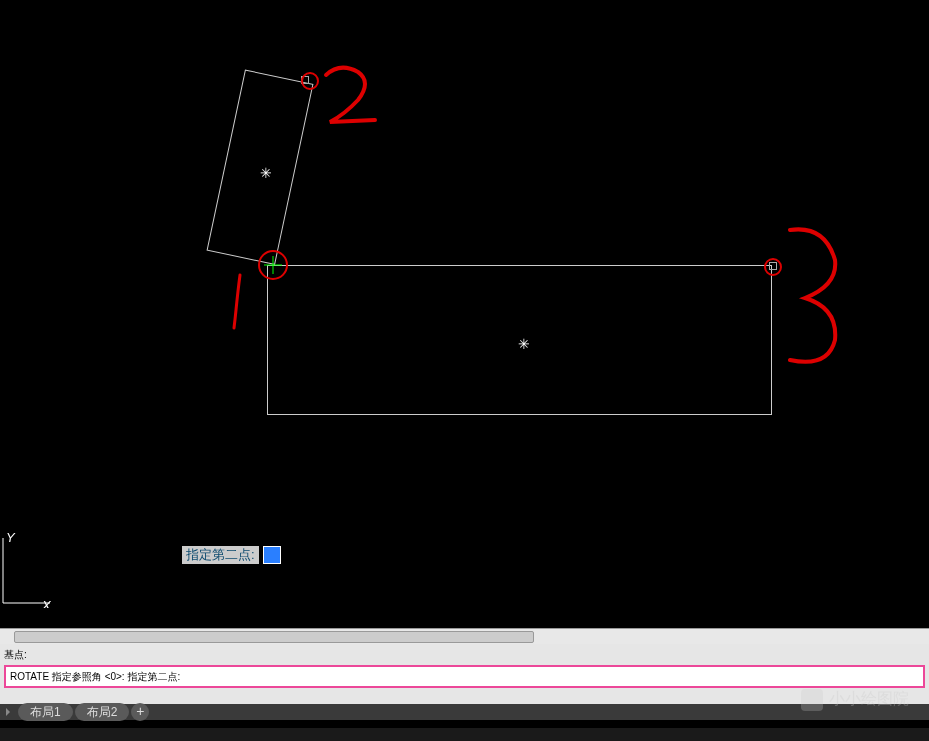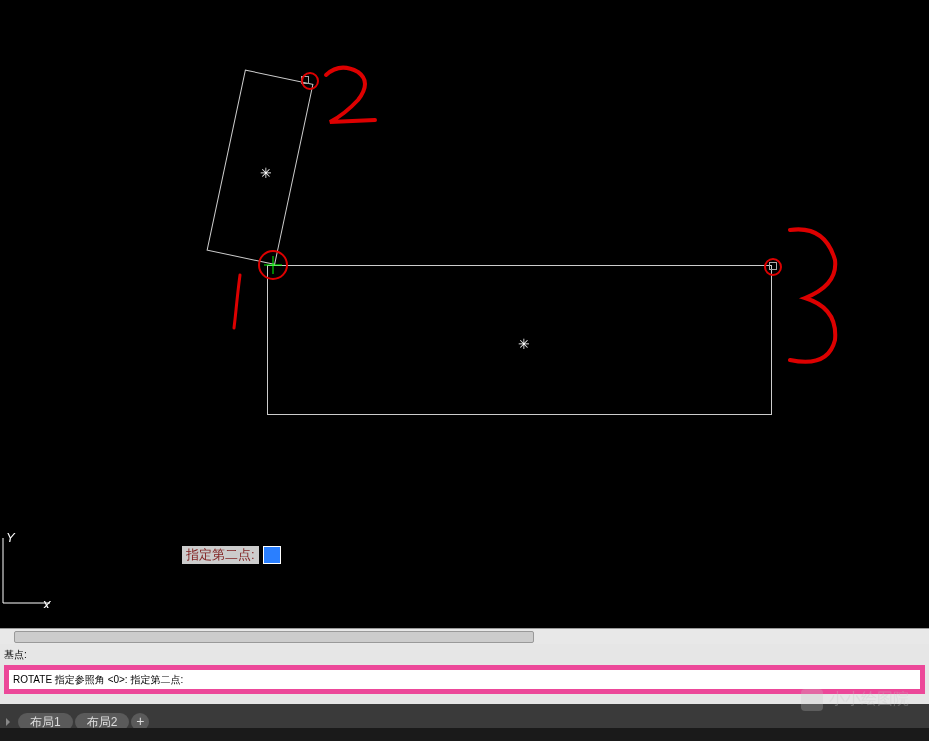--- a/index.html
+++ b/index.html
@@ -60,21 +60,21 @@
     .ucs-label { fill: #fff; font-size: 13px; font-style: italic; }
     .tooltip-box {
       position: absolute;
       left: 182px;
       top: 546px;
       display: flex;
       align-items: center;
     }
     .tooltip-label {
       background: #ccc;
-      color: #7f1d1d;
+      color: #0c4a6e;
       font-size: 13px;
       padding: 1px 4px;
       height: 18px;
       line-height: 16px;
     }
     .tooltip-swatch {
       width: 18px;
       height: 18px;
       background: #2a7fff;
       border: 1px solid #fff;
@@ -109,30 +109,30 @@
       font-size: 10px;
       color: #000;
       padding: 2px 4px;
       line-height: 17px;
     }
     .command-line {
       white-space: pre;
     }
     .command-active {
       background: #fff;
-      border: 5px solid #ec4899;
+      border: 2px solid #ec4899;
       padding: 1px 4px;
       margin-top: 2px;
     }
     .tab-bar {
       position: absolute;
       left: 0;
       top: 704px;
       width: 929px;
-      height: 36px;
+      height: 16px;
       background: #3a3a3a;
       display: flex;
       align-items: center;
       padding-left: 2px;
     }
     .tab {
       background: #5a5a5a;
       color: #ddd;
       font-size: 12px;
       padding: 2px 12px;

